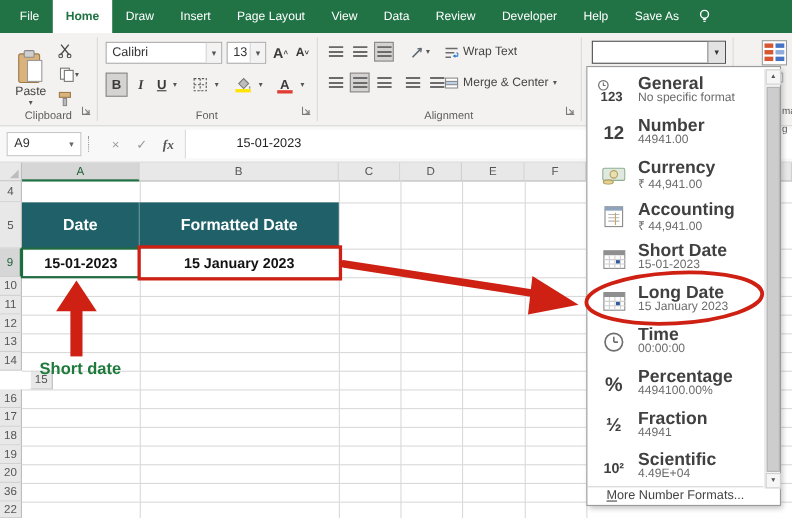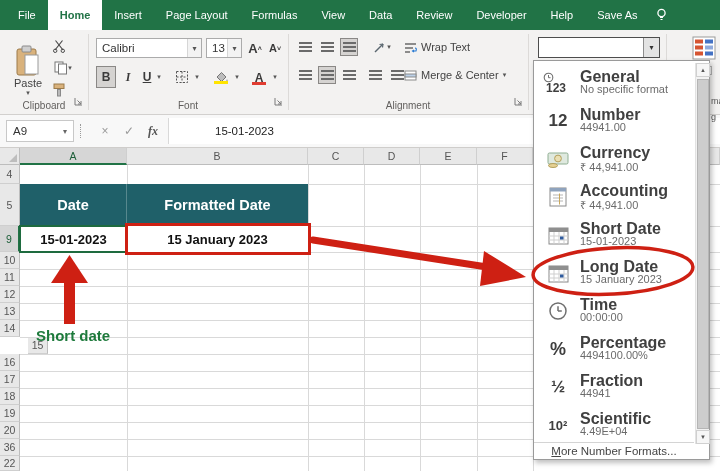--- a/index.html
+++ b/index.html
@@ -73,23 +73,23 @@
   .edgefrag { position:absolute; font-size:9px; color:#5a5a5a; z-index:4; }
 </style>
 </head>
 <body>
 
 <div class="screen">
 
   <div class="tabs-bar">
     <div class="tab">File</div>
     <div class="tab active">Home</div>
+    <div class="tab">Draw</div>
     <div class="tab">Insert</div>
     <div class="tab">Page Layout</div>
-    <div class="tab">Formulas</div>
     <div class="tab">View</div>
     <div class="tab">Data</div>
     <div class="tab">Review</div>
     <div class="tab">Developer</div>
     <div class="tab">Help</div>
     <div class="tab">Save As</div>
     <div class="tellme">
       <svg width="11" height="14" viewBox="0 0 11 14">
           <circle cx="5.5" cy="5" r="3.6" fill="none" stroke="#fff" stroke-width="1.3"></circle>
           <path d="M4 9.5 h3 M4.5 11.5 h2" stroke="#fff" stroke-width="1.2" fill="none"></path>

